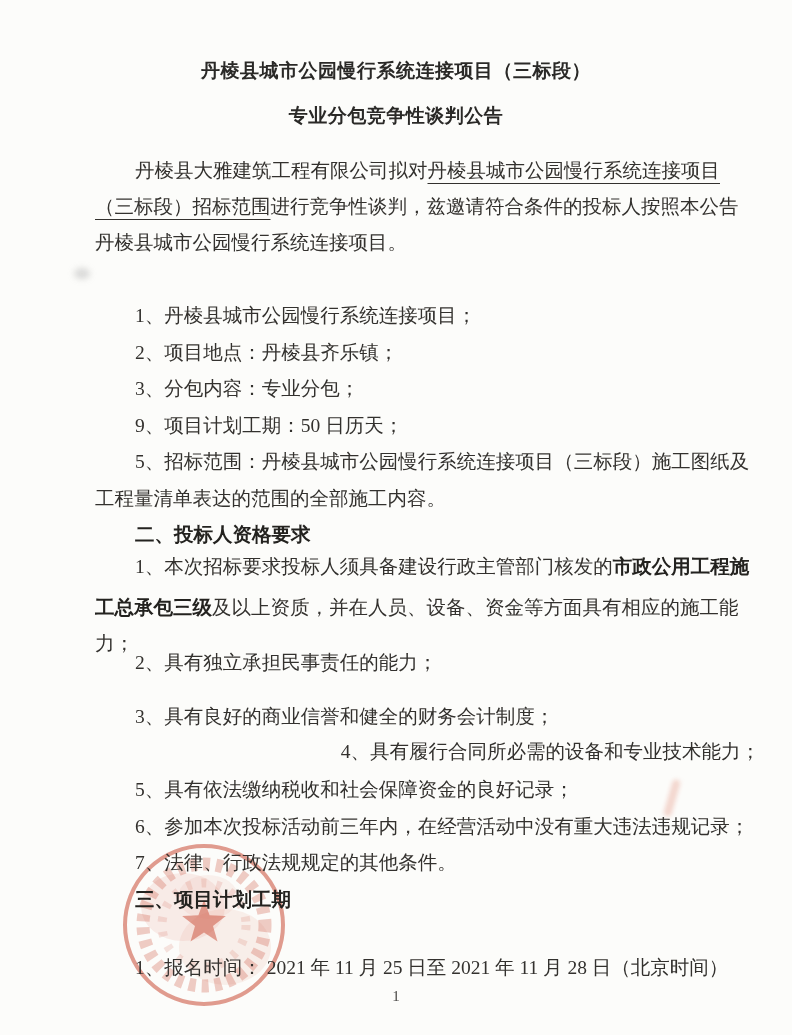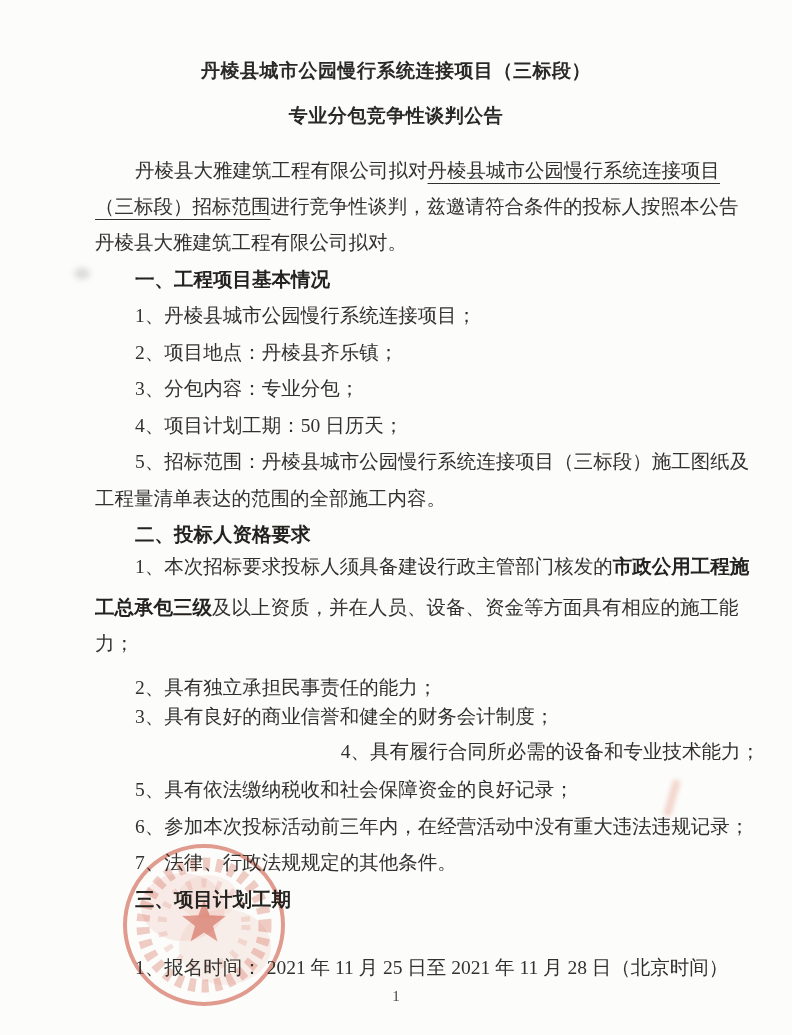--- a/index.html
+++ b/index.html
@@ -101,33 +101,32 @@
   <div class="smudge-red"></div>
 
   <header class="title-block">
     <div>丹棱县城市公园慢行系统连接项目（三标段）</div>
     <div>专业分包竞争性谈判公告</div>
   </header>
 
   <main class="doc-body">
       <div class="line indent" style="top: 151.5px;"><span>丹棱县大雅建筑工程有限公司拟对</span><span class="u">丹棱县城市公园慢行系统连接项目</span></div>
       <div class="line" style="top: 187.95px;"><span class="u">（三标段）招标范围</span><span>进行竞争性谈判，兹邀请符合条件的投标人按照本公告</span></div>
-      <div class="line" style="top: 224.4px;"><span>丹棱县大雅建筑工程有限公司拟对。</span></div>
-      <div class="line indent" style="top: 260.85px;"><span class="b">一、工程项目基本情况</span></div>
+      <div class="line" style="top: 224.4px;"><span>丹棱县城市公园慢行系统连接项目。</span></div>
       <div class="line indent" style="top: 297.3px;"><span>1、丹棱县城市公园慢行系统连接项目；</span></div>
       <div class="line indent" style="top: 333.75px;"><span>2、项目地点：丹棱县齐乐镇；</span></div>
       <div class="line indent" style="top: 370.2px;"><span>3、分包内容：专业分包；</span></div>
-      <div class="line indent" style="top: 406.65px;"><span>4、项目计划工期：50 日历天；</span></div>
+      <div class="line indent" style="top: 406.65px;"><span>9、项目计划工期：50 日历天；</span></div>
       <div class="line indent" style="top: 443.1px;"><span>5、招标范围：丹棱县城市公园慢行系统连接项目（三标段）施工图纸及</span></div>
       <div class="line indent" style="top: 516px;"><span class="b">二、投标人资格要求</span></div>
       <div class="line" style="top: 479.55px;"><span>工程量清单表达的范围的全部施工内容。</span></div>
       <div class="line indent" style="top: 548px;"><span>1、本次招标要求投标人须具备建设行政主管部门核发的</span><span class="b">市政公用工程施</span></div>
       <div class="line" style="top: 588.9px;"><span class="b">工总承包三级</span><span>及以上资质，并在人员、设备、资金等方面具有相应的施工能</span></div>
       <div class="line" style="top: 625.35px;"><span>力；</span></div>
-      <div class="line indent" style="top: 669px;"><span>2、具有独立承担民事责任的能力；</span></div>
+      <div class="line indent" style="top: 644px;"><span>2、具有独立承担民事责任的能力；</span></div>
       <div class="line indent" style="top: 698.25px;"><span>3、具有良好的商业信誉和健全的财务会计制度；</span></div>
       <div class="line indent" style="top: 733px; text-align: right;"><span>4、具有履行合同所必需的设备和专业技术能力；</span></div>
       <div class="line indent" style="top: 771.15px;"><span>5、具有依法缴纳税收和社会保障资金的良好记录；</span></div>
       <div class="line indent" style="top: 807.6px;"><span>6、参加本次投标活动前三年内，在经营活动中没有重大违法违规记录；</span></div>
       <div class="line indent" style="top: 844.05px;"><span>7、法律、行政法规规定的其他条件。</span></div>
       <div class="line indent" style="top: 880.5px;"><span class="b">三、项目计划工期</span></div>
       <div class="line indent" style="top: 916.95px; margin-top: 32px;"><span>1、报名时间： 2021 年 11 月 25 日至 2021 年 11 月 28 日（北京时间）</span></div>
     </main>
 
   <div class="pagenum">1</div>

